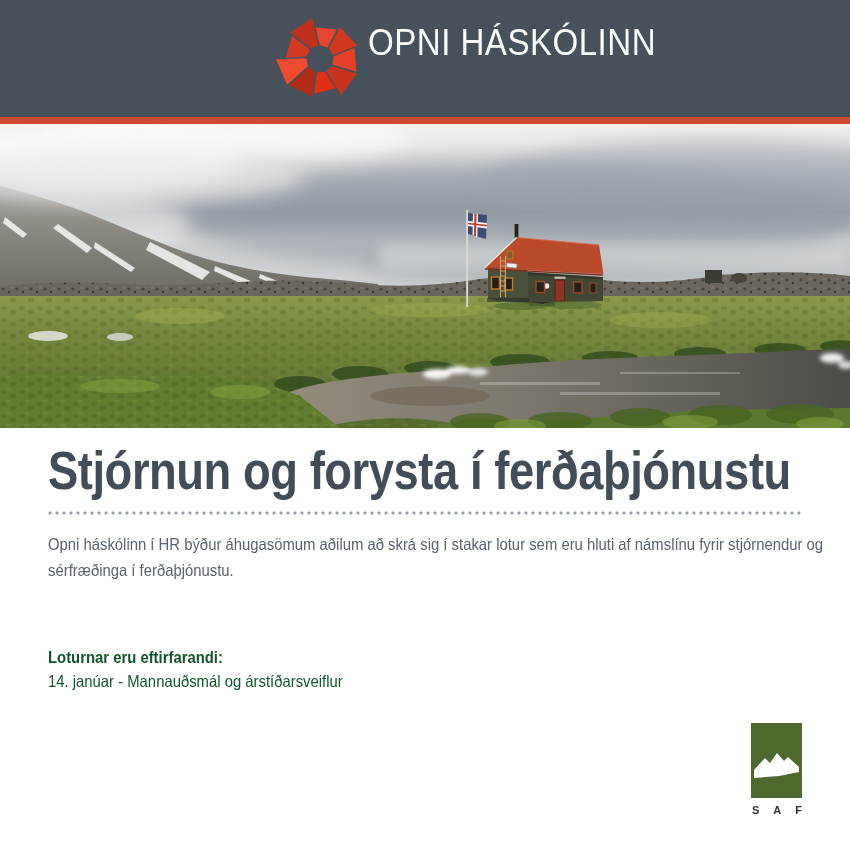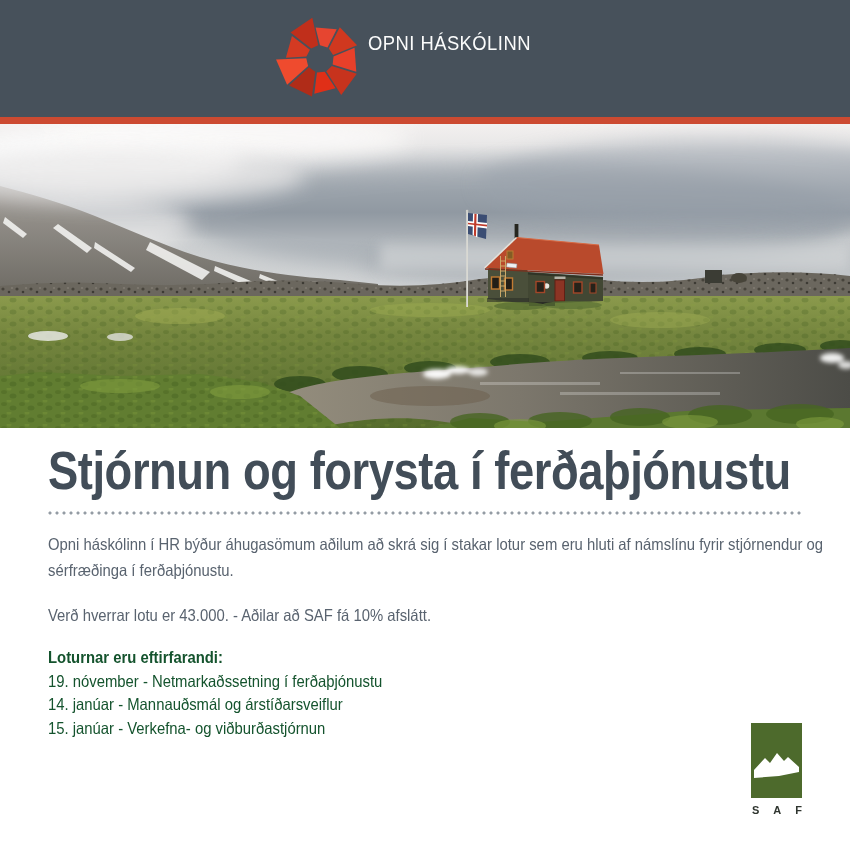--- a/index.html
+++ b/index.html
@@ -3,21 +3,21 @@
 <meta charset="utf-8">
 <style>
   html,body{margin:0;padding:0;background:#ffffff;}
   #page{position:relative;width:850px;height:856px;background:#fff;overflow:hidden;
         font-family:"Liberation Sans",sans-serif;color:#59636f;}
   
   .header{position:absolute;left:0;top:0;width:850px;height:117px;background:#47515b;}
   .stripe{position:absolute;left:0;top:117px;width:850px;height:7px;background:#cc4a31;}
   .brand-logo{position:absolute;left:276px;top:15px;width:88px;height:88px;cursor:pointer;}
   .brand-text{position:absolute;left:368px;top:28px;}
-  .brand-title{font-size:20px;line-height:30px;color:#fbfcfc;letter-spacing:.5px;}
+  .brand-title{font-size:36px;line-height:30px;color:#fbfcfc;letter-spacing:.5px;}
   .brand-sub{font-size:19.5px;line-height:22px;color:#aab3ba;letter-spacing:.5px;}
   .cond{display:inline-block;transform:scaleX(.9);transform-origin:0 50%;white-space:nowrap;}
   .cond92{display:inline-block;transform:scaleX(.92);transform-origin:0 50%;white-space:nowrap;}
   
   .photo{position:absolute;left:0;top:124px;width:850px;height:304px;}
   
   .title{position:absolute;left:48px;top:442px;font-size:53px;line-height:58px;font-weight:bold;
          color:#424d58;white-space:nowrap;}
   .title .t{display:inline-block;transform:scaleX(.855);transform-origin:0 50%;letter-spacing:-0.5px;}
   .dotline{position:absolute;left:48px;top:511px;width:753px;height:4px;
@@ -233,29 +233,24 @@
   </svg>
 
   <div class="title"><span class="t">Stjórnun og forysta í ferðaþjónustu</span></div>
   <div class="dotline"></div>
 
   <div class="intro textline">
     <div><span class="cond">Opni háskólinn í HR býður áhugasömum aðilum að skrá sig í stakar lotur sem eru hluti af námslínu fyrir stjórnendur og</span></div>
     <div><span class="cond">sérfræðinga í ferðaþjónustu.</span></div>
   </div>
 
-  <div class="price textline">
-    <span class="cond">Verð hverrar lotu er 43.000. - Aðilar að SAF fá 10% afslátt.</span>
-  </div>
 
   <div class="sched">
     <div class="hd"><span class="cond">Loturnar eru eftirfarandi:</span></div>
-    <div><span class="cond">19. nóvember - Netmarkaðssetning í ferðaþjónustu</span></div>
     <div><span class="cond">14. janúar - Mannauðsmál og árstíðarsveiflur</span></div>
-    <div><span class="cond">15. janúar - Verkefna- og viðburðastjórnun</span></div>
   </div>
 
   <div class="saf">
     <svg class="saf-box" viewBox="0 0 51 75">
       <rect x="0" y="0" width="51" height="75" fill="#4d6a2c"></rect>
       <path d="M3,47 L14,35 L19,40 L26,30 L33,38 L37,34 L48,44 L48,49 L28,53 L3,55 Z" fill="#ffffff"></path>
     </svg>
     <div class="saf-letters">
       <span>S</span>
         <span>A</span>

